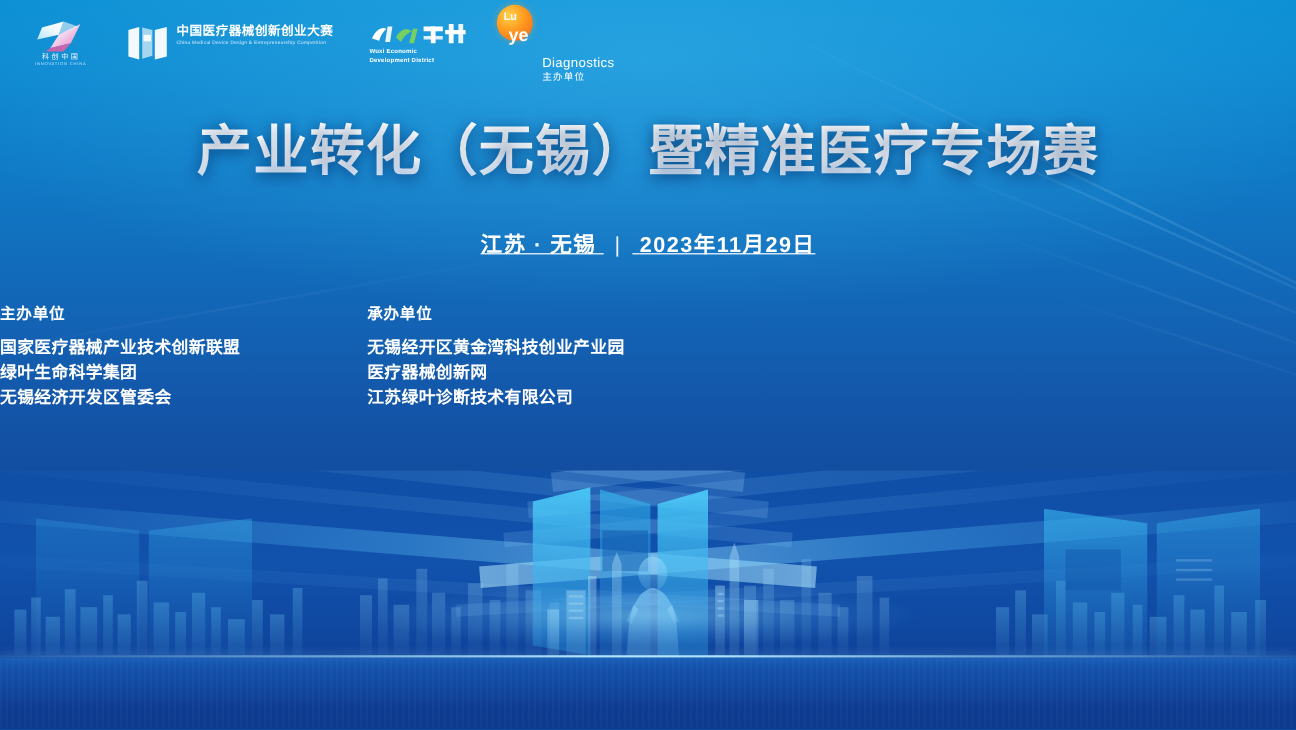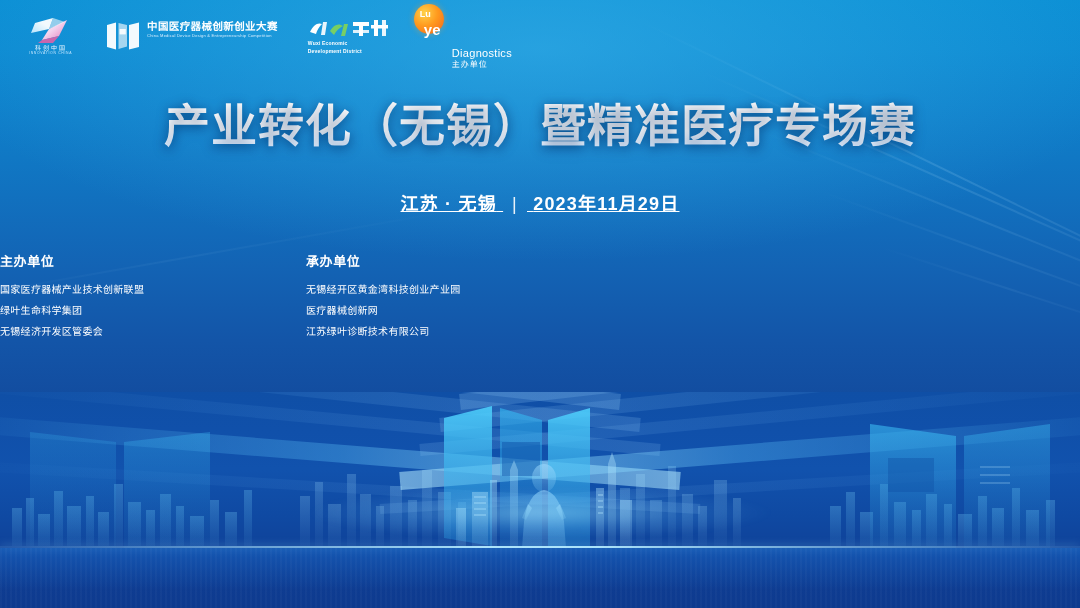--- a/index.html
+++ b/index.html
@@ -177,21 +177,21 @@
   .orgs {
     margin-top:36px;
     display:flex; justify-content:flex-start; gap:84px;
   }
   .org-col { text-align:left; min-width:222px; }
   .org-head {
     font-size:13px; font-weight:700; color:#ffffff; letter-spacing:.6px;
     margin-bottom:9px;
   }
   .org-line {
-    font-size:10px; font-weight:400; color:#ffffff; letter-spacing:.3px;
+    font-size:14px; font-weight:700; color:#ffffff; letter-spacing:.3px;
     line-height:21px;
   }
 </style>
 </head>
 <body>
 
 <div id="poster">
 
   <div class="streaks-top">
     <i class="st1"></i>

